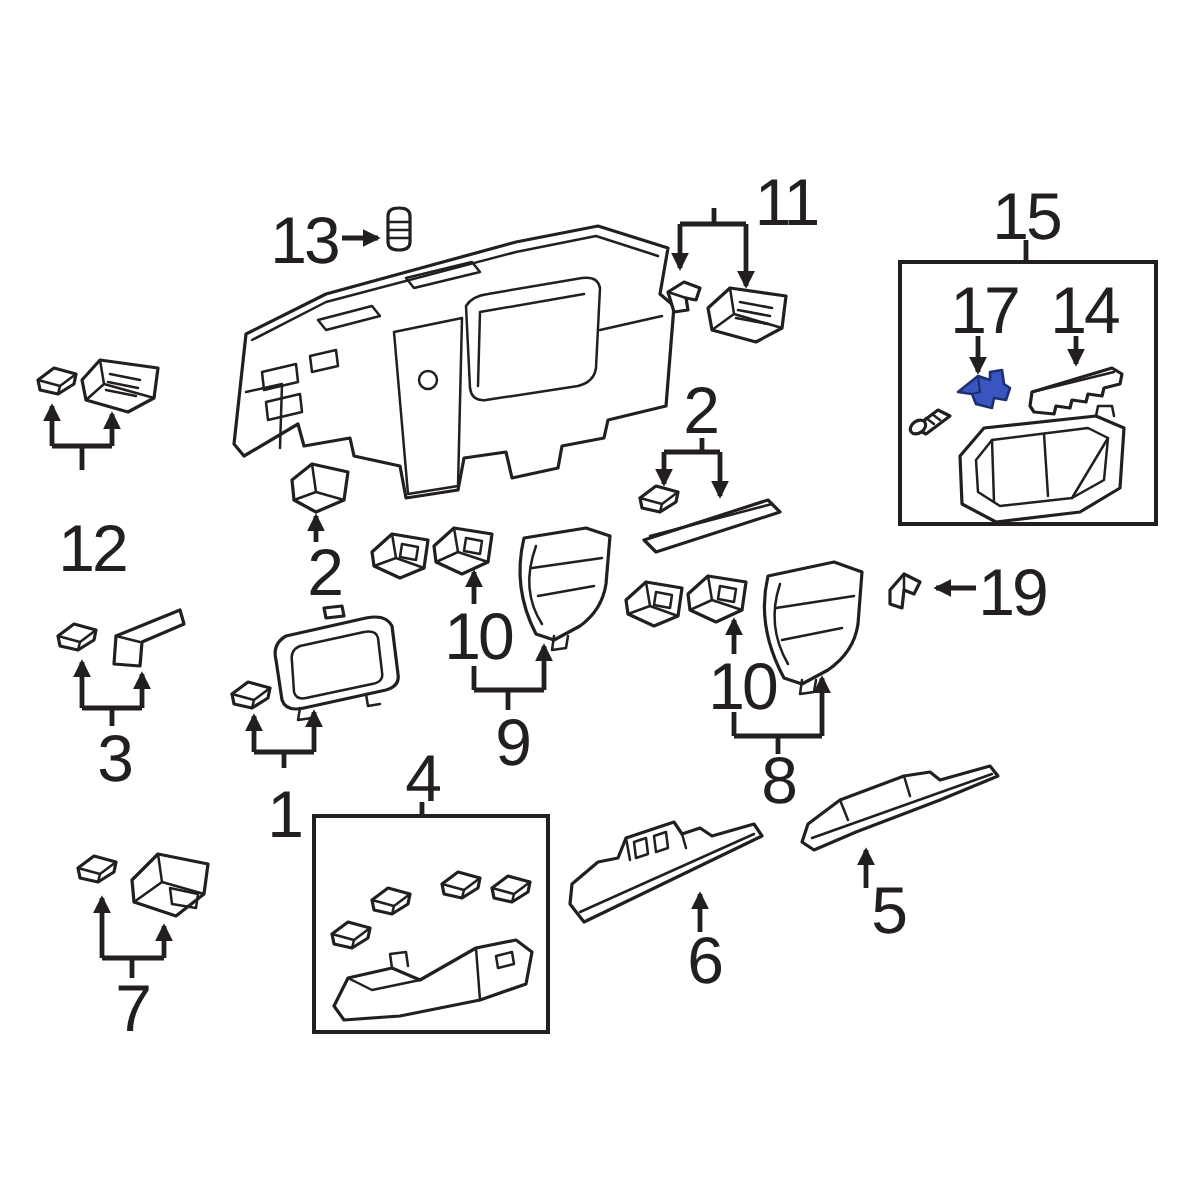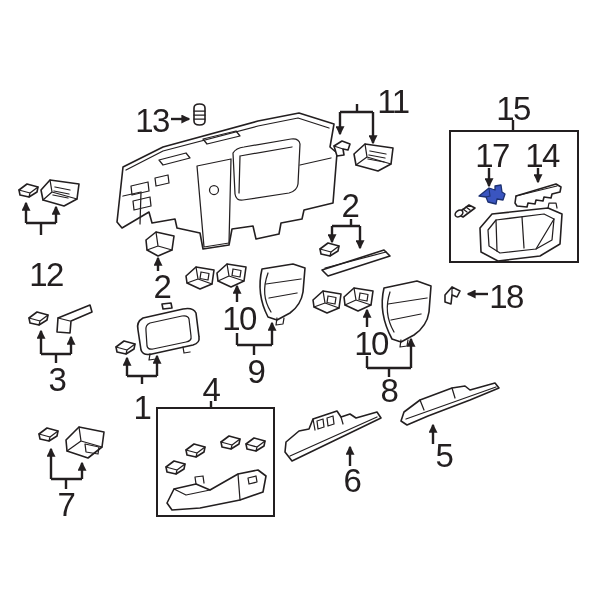--- a/index.html
+++ b/index.html
@@ -247,14 +247,14 @@
   <div class="callout" style="left:256px;top:371px;">9</div>
   <div class="callout" style="left:239px;top:318px;">10</div>
   <div class="callout" style="left:371px;top:343px;">10</div>
   <div class="callout" style="left:357px;top:101px;margin-left:36px;">11</div>
   <div class="callout" style="left:46px;top:255px;margin-top:19px;">12</div>
   <div class="callout" style="left:152px;top:120px;">13</div>
   <div class="callout" style="left:162px;top:286px;">2</div>
   <div class="callout" style="left:513px;top:108px;">15</div>
   <div class="callout" style="left:542px;top:155px;">14</div>
   <div class="callout" style="left:492px;top:155px;">17</div>
-  <div class="callout" style="left:506px;top:296px;">18</div>
+  <div class="callout" style="left:506px;top:296px;">19</div>
 </div>
 
 </body></html>

